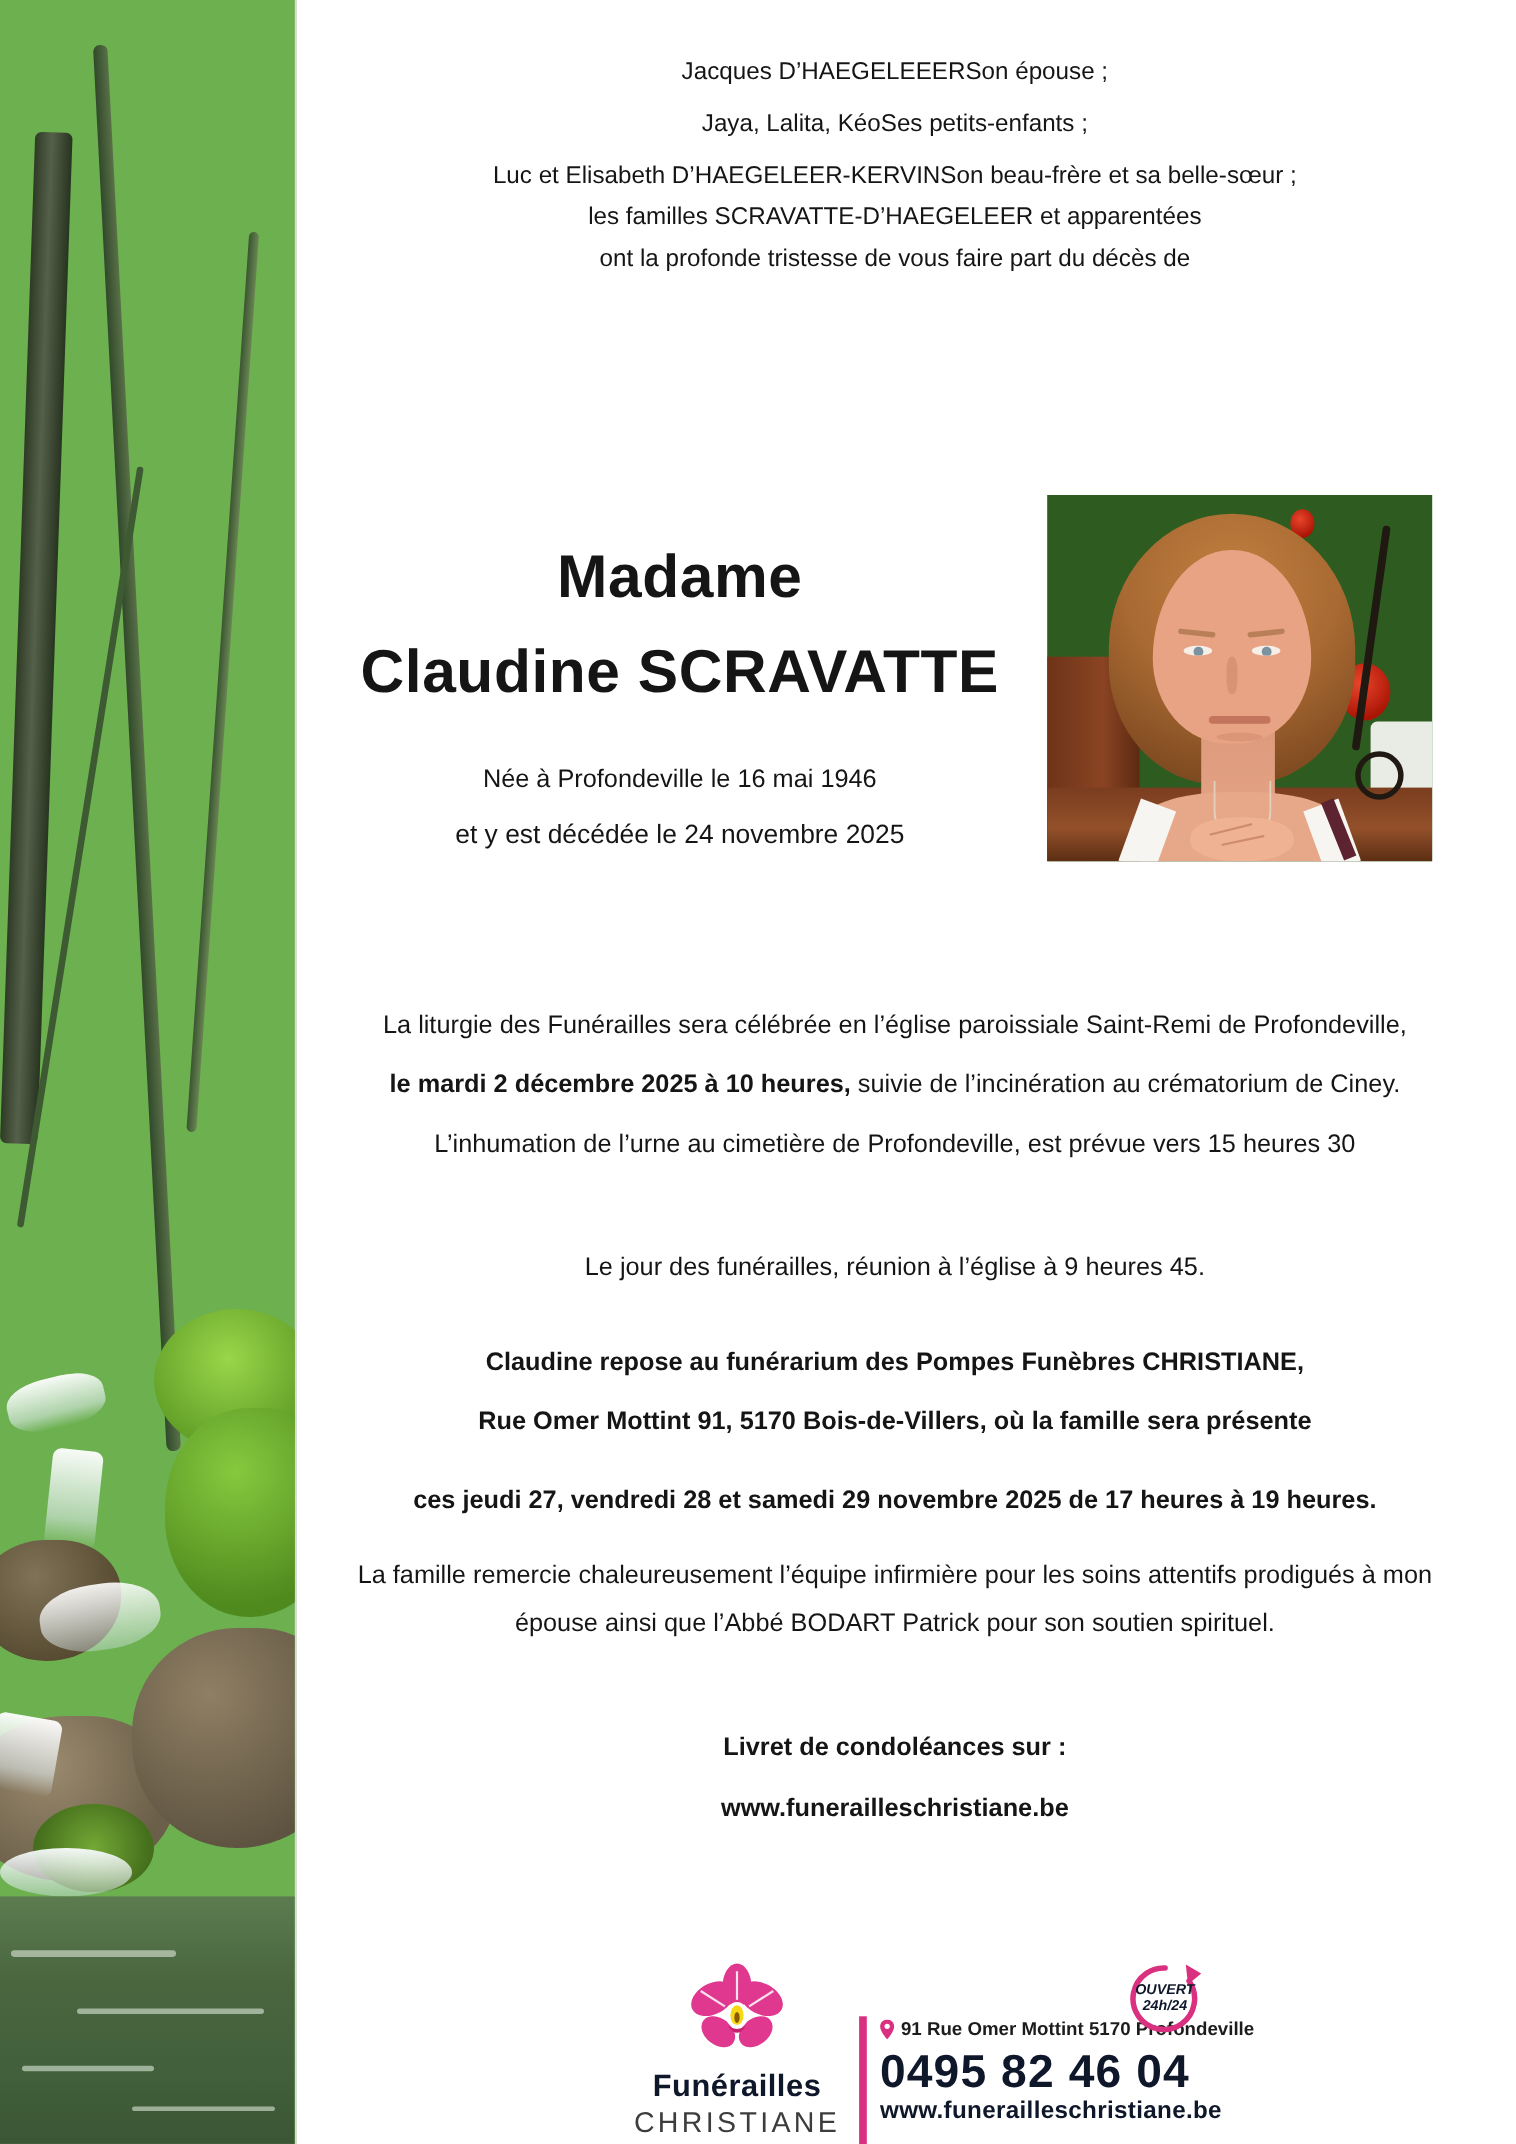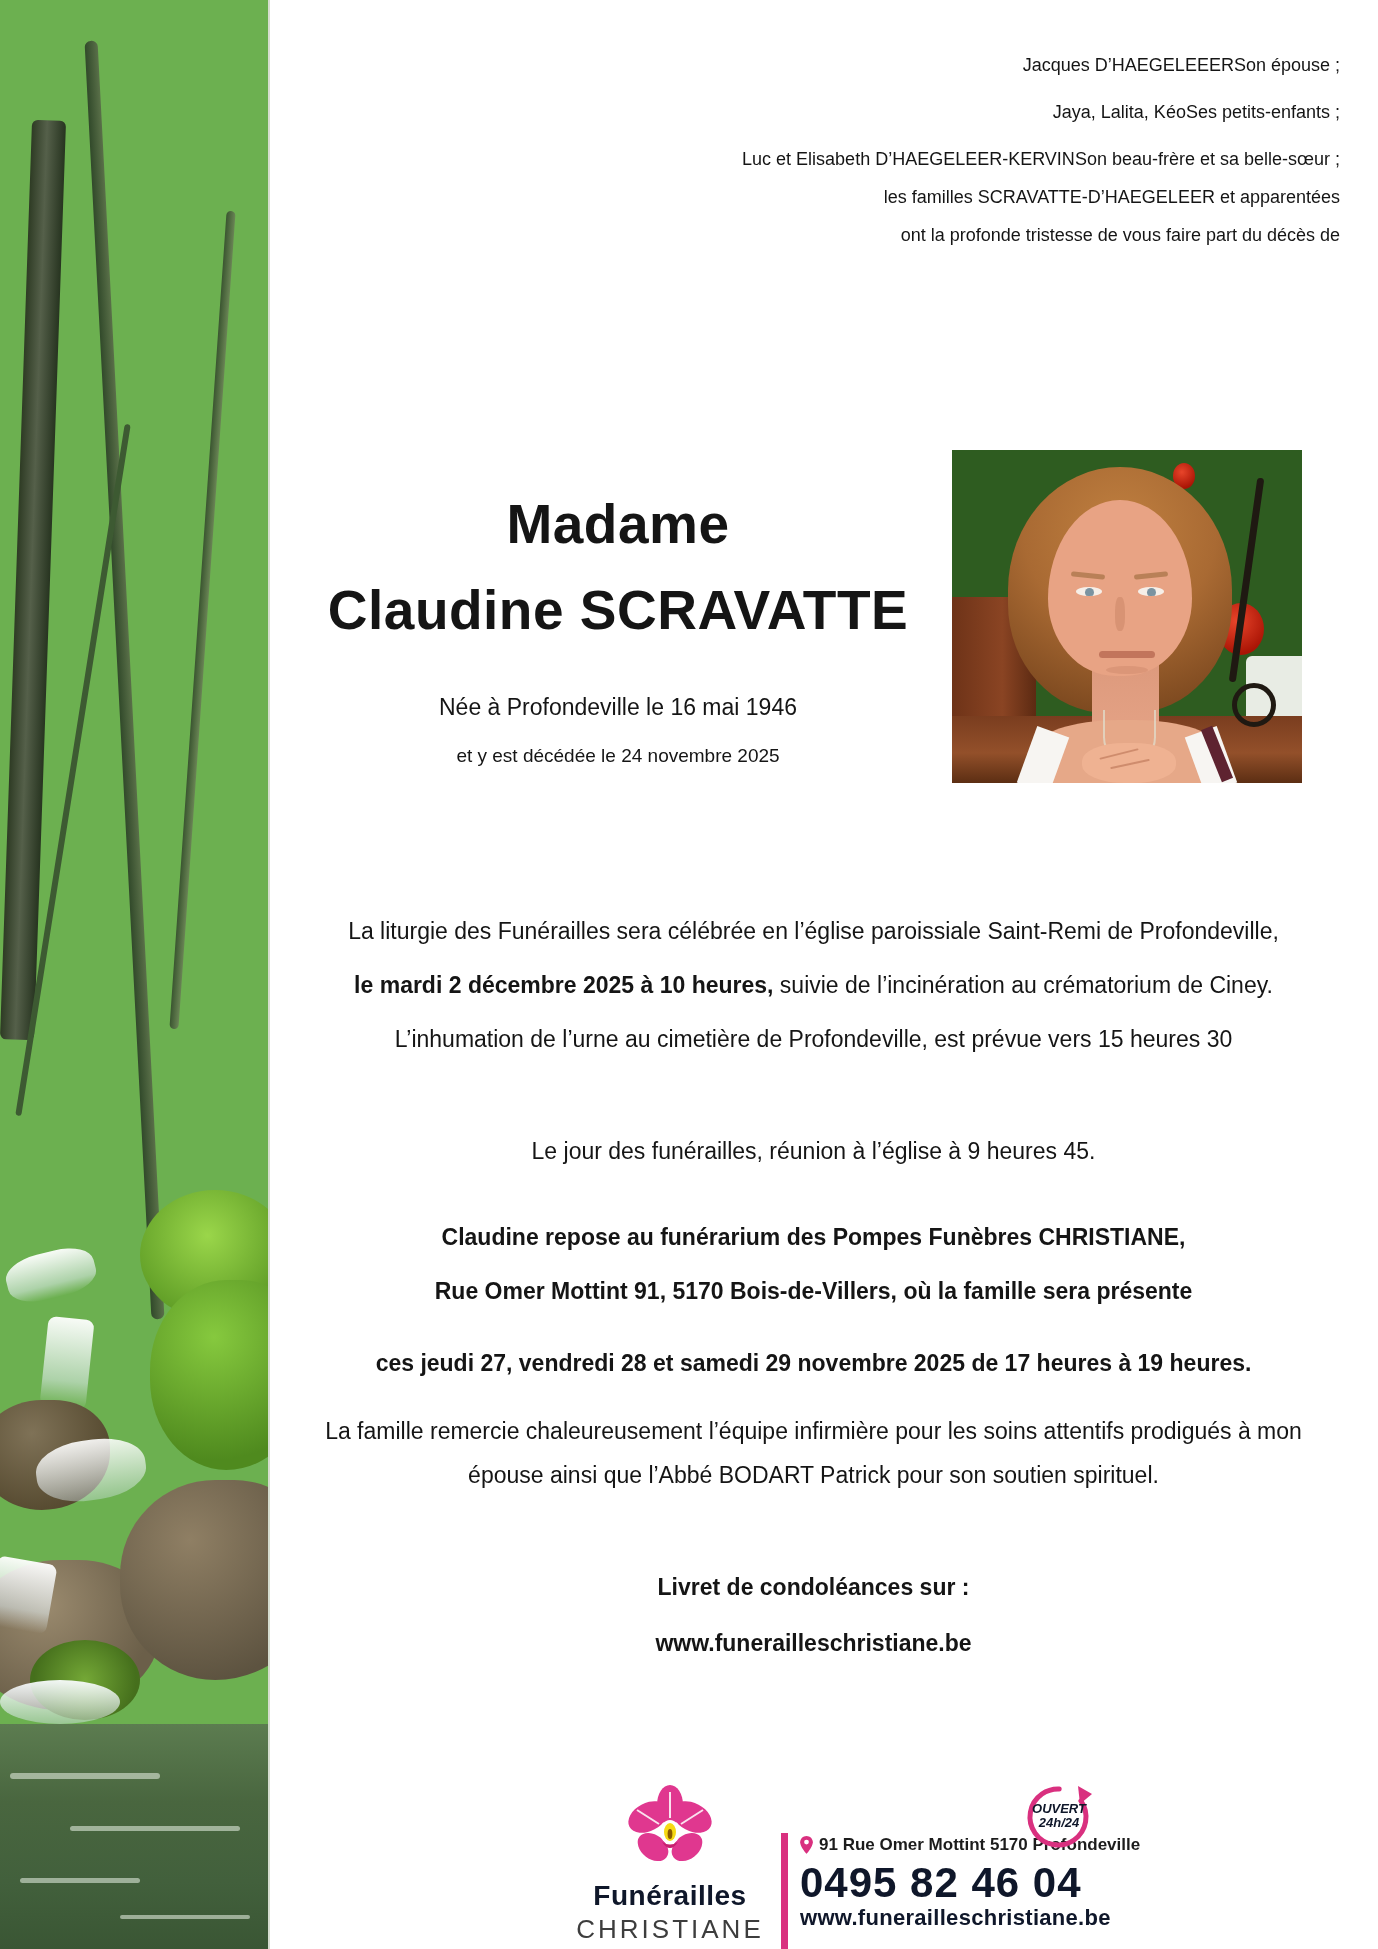--- a/index.html
+++ b/index.html
@@ -51,27 +51,27 @@
   .pond{position:absolute;left:0;bottom:0;width:100%;height:225px;
       background:linear-gradient(180deg,#5c7c50 0%,#49663f 35%,#42603c 70%,#3a5634 100%);}
   .ripple{position:absolute;height:6px;border-radius:4px;background:rgba(235,244,232,.55);}
   .p1{left:10px;bottom:170px;width:150px;}
   .p2{left:70px;bottom:118px;width:170px;height:5px;}
   .p3{left:20px;bottom:66px;width:120px;height:5px;}
   .p4{left:120px;bottom:30px;width:130px;height:4px;}
 
   
   .family{position:absolute;left:287px;top:50px;width:1053px;}
-  .frow{display:flex;justify-content:flex-end;font-size:18px;line-height:30px;margin-bottom:17px;}
+  .frow{display:flex;justify-content:center;font-size:22px;line-height:30px;margin-bottom:17px;}
   .frow.tight{margin-bottom:8px;}
   .titleblock{position:absolute;left:268px;top:0;width:700px;text-align:center;}
   .t-madame{position:absolute;left:0;top:492px;width:700px;font-size:55px;font-weight:700;letter-spacing:.5px;}
   .t-name{position:absolute;left:0;top:578px;width:700px;font-size:55px;font-weight:700;letter-spacing:.5px;}
   .t-birth{position:absolute;left:0;top:694px;width:700px;font-size:23px;}
-  .t-death{position:absolute;left:0;top:745px;width:700px;font-size:19px;}
+  .t-death{position:absolute;left:0;top:745px;width:700px;font-size:24px;}
   .bodyline{position:absolute;left:287px;width:1053px;text-align:center;font-size:23px;line-height:32px;}
   .b{font-weight:700;}
   .y-l1{top:892px;} .y-l2{top:946px;} .y-l3{top:1000px;}
   .y-meet{top:1112px;}
   .y-r1{top:1198px;} .y-r2{top:1252px;} .y-r3{top:1324px;}
   .y-th1{top:1392px;} .y-th2{top:1436px;}
   .y-c1{top:1548px;} .y-c2{top:1604px;} .y-c3{top:1660px;}
 
   
   .portrait{position:absolute;left:952px;top:450px;width:350px;height:333px;overflow:hidden;margin:0;

